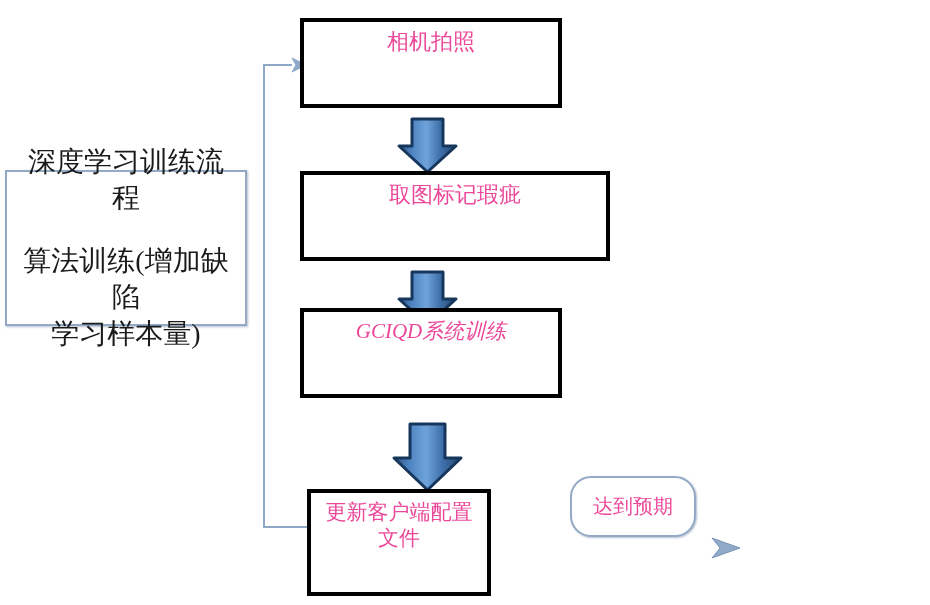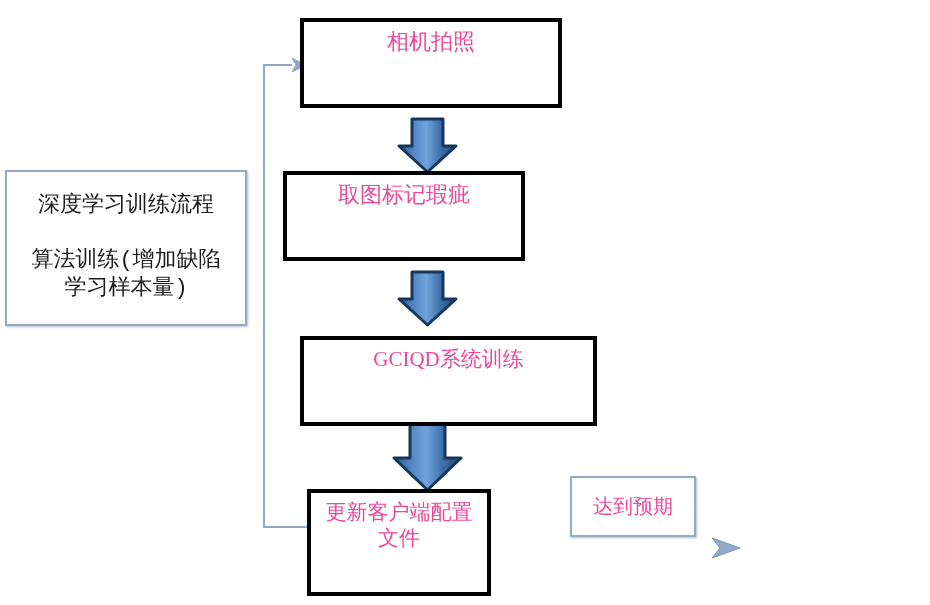--- a/index.html
+++ b/index.html
@@ -47,20 +47,21 @@
 
   
   .node.top-text {
     align-items: flex-start;
   }
   .node.top-text .label {
     padding-top: 6px;
   }
   .node.mid-text {
     align-items: center;
+    border-radius: 21px;
   }
 
   .fs-22 { font-size: 22px; }
   .fs-21 { font-size: 21px; }
   .fs-20 { font-size: 20px; }
 
   .sans {
     font-family: "Liberation Sans", "DejaVu Sans", sans-serif;
   }
 
@@ -73,24 +74,23 @@
     box-shadow: 1px 1px 2px rgba(120,140,170,0.55);
     display: flex;
     flex-direction: column;
     justify-content: center;
     align-items: center;
     padding: 4px 8px;
   }
   #side-panel .line {
     text-align: center;
     color: #1a1a1a;
-    font-size: 22px;
+    font-size: 28px;
     line-height: 1.3;
     white-space: pre-line;
-    font-family: Liberation Mono, monospace;
   }
   #side-panel .line.first { margin-bottom: 26px; }
 </style>
 </head>
 <body>
 
 <div id="canvas">
 
   <svg width="930" height="605" style="position:absolute;left:0;top:0;">
     <defs>
@@ -137,25 +137,25 @@
   <div id="side-panel" style="left:5px; top:170px; width:242px; height:156px;">
     <div class="line first">深度学习训练流程</div>
     <div class="line">算法训练(增加缺陷
 学习样本量)</div>
   </div>
 
   <div class="node thick top-text" style="left:300px; top:18px; width:262px; height:90px;">
     <span class="label fs-22">相机拍照</span>
   </div>
 
-  <div class="node thick top-text" style="left:283px; top:171px; width:242px; height:90px;">
+  <div class="node thick top-text" style="left:300px; top:171px; width:310px; height:90px;">
     <span class="label fs-22">取图标记瑕疵</span>
   </div>
 
-  <div class="node thick top-text" style="left:300px; top:336px; width:297px; height:90px;">
+  <div class="node thick top-text" style="left:300px; top:308px; width:262px; height:90px;font-style:italic;">
     <span class="label fs-21">GCIQD系统训练</span>
   </div>
 
   <div class="node thick top-text" style="left:307px; top:489px; width:184px; height:107px;">
     <span class="label fs-21">更新客户端配置
 文件</span>
   </div>
 
   <div class="node thin mid-text" style="left:570px; top:476px; width:126px; height:61px;">
     <span class="label fs-20 sans">达到预期</span>

